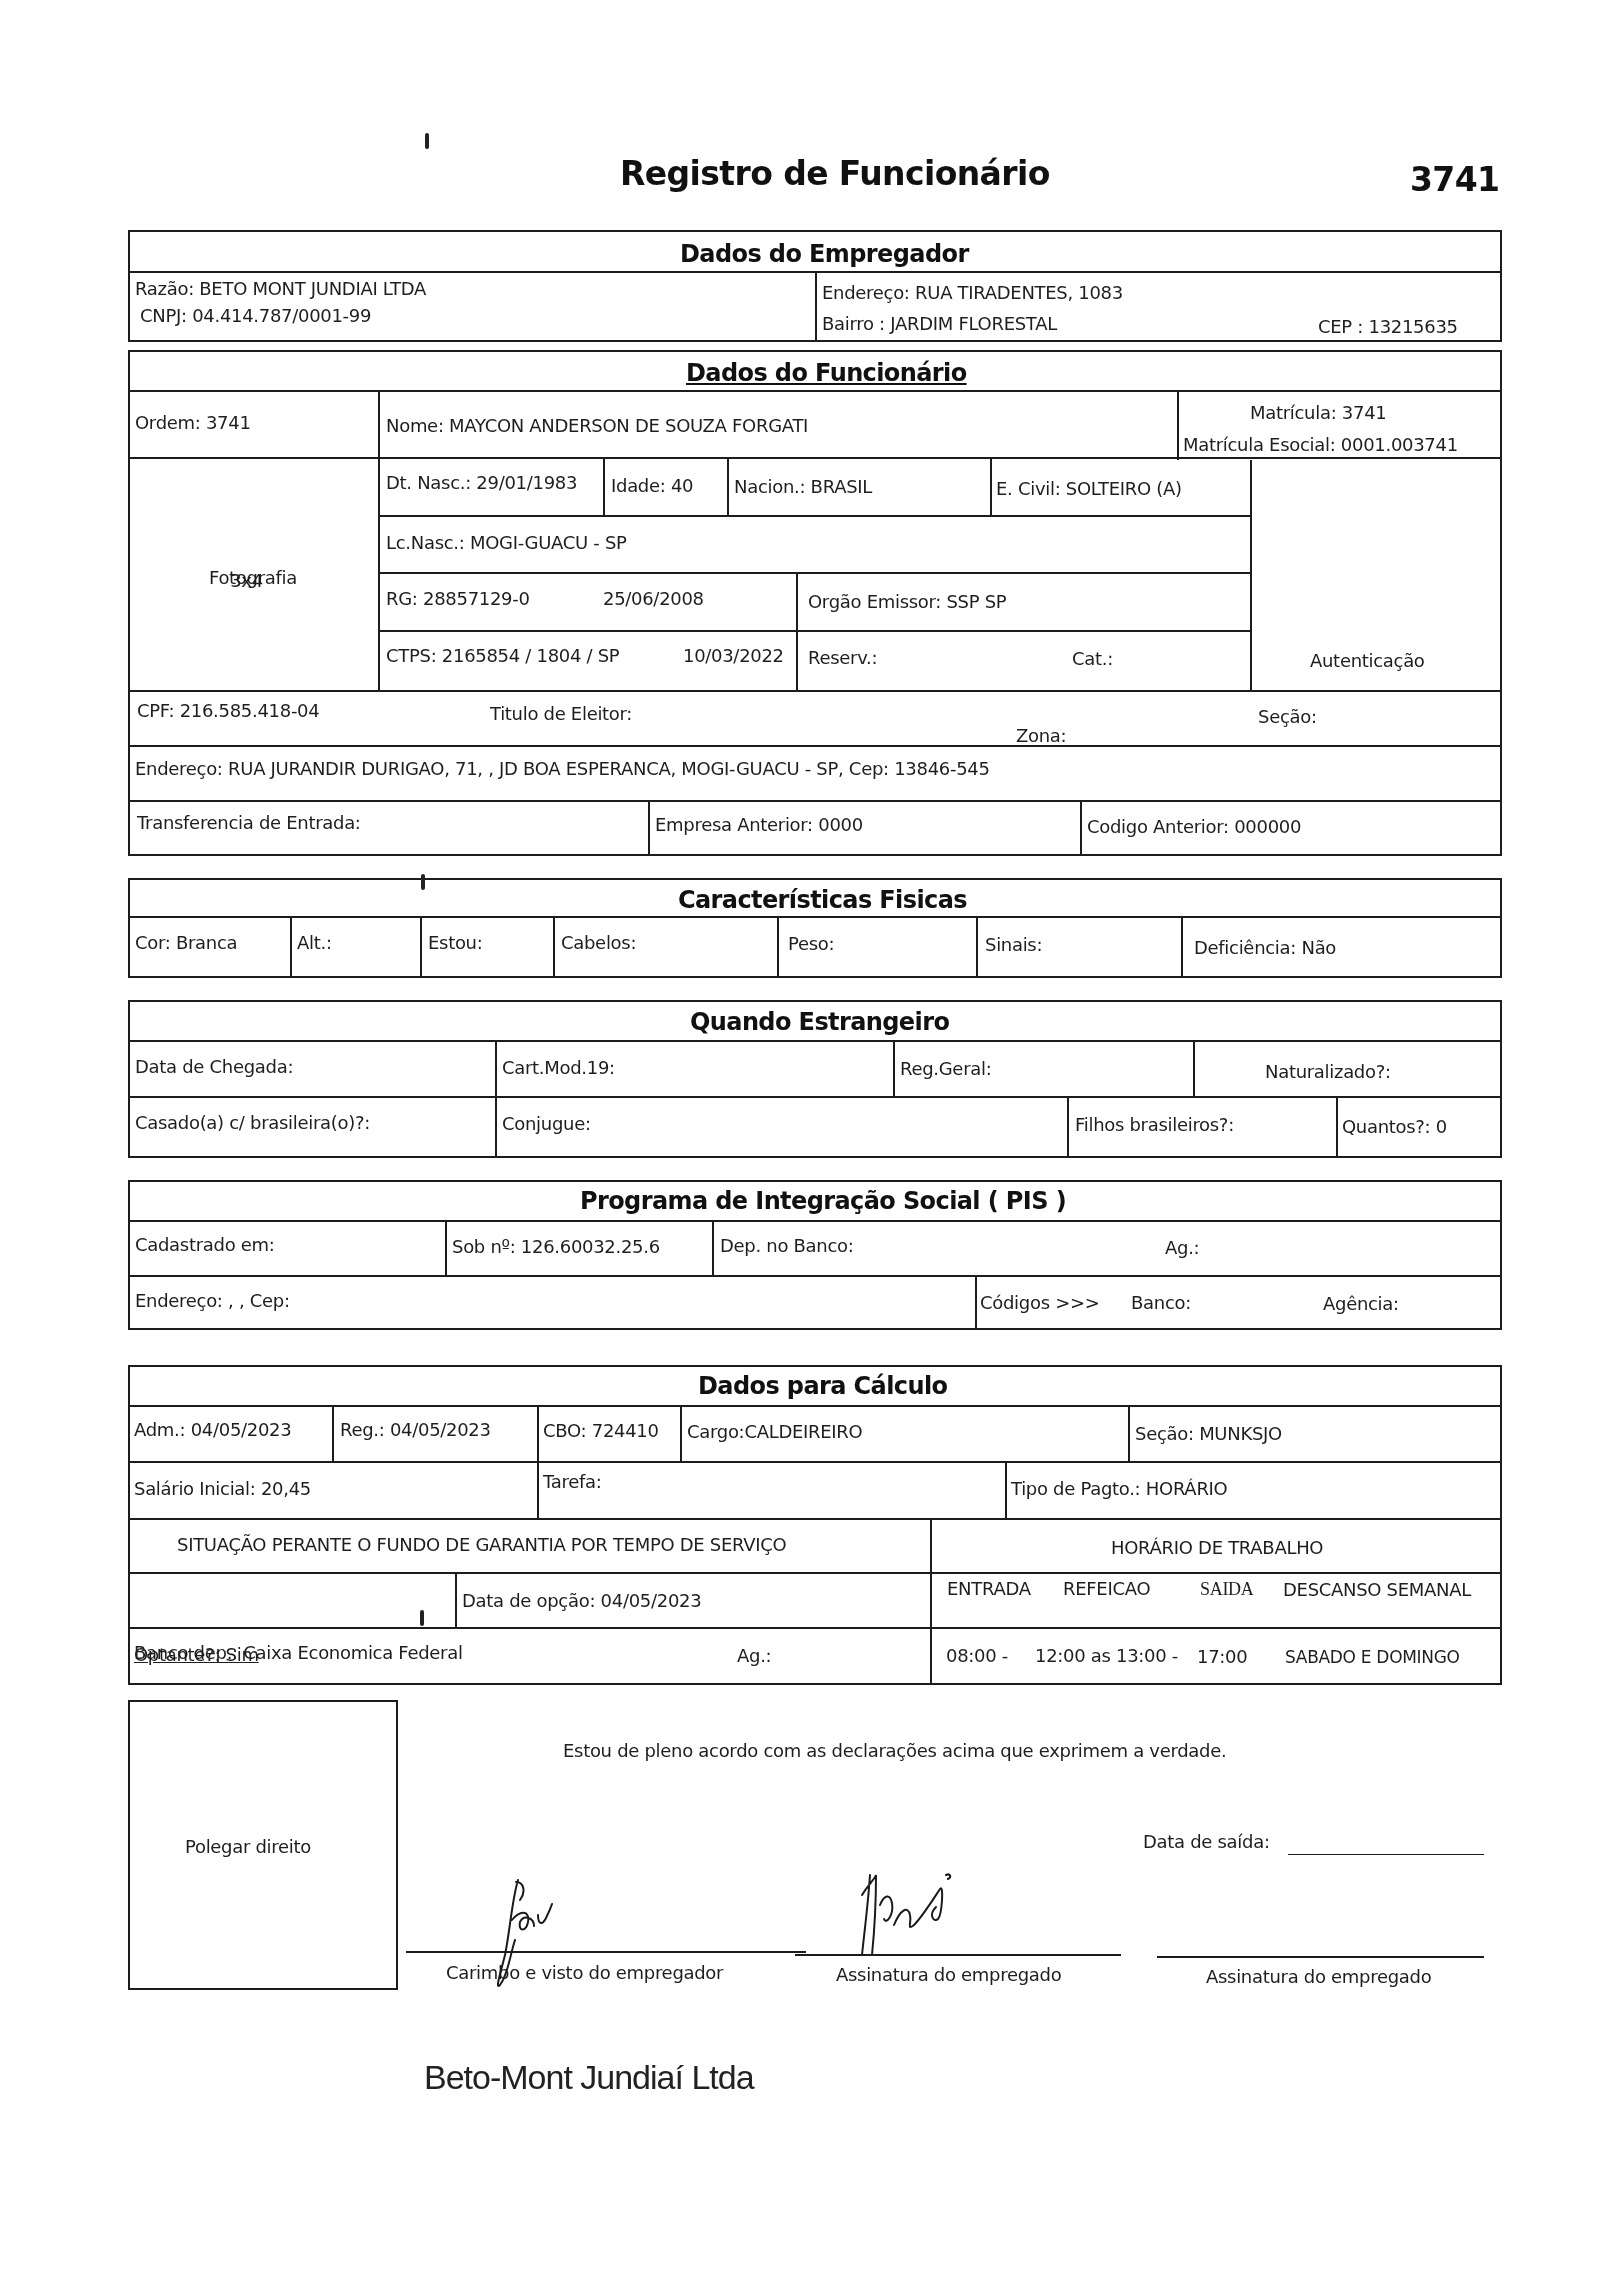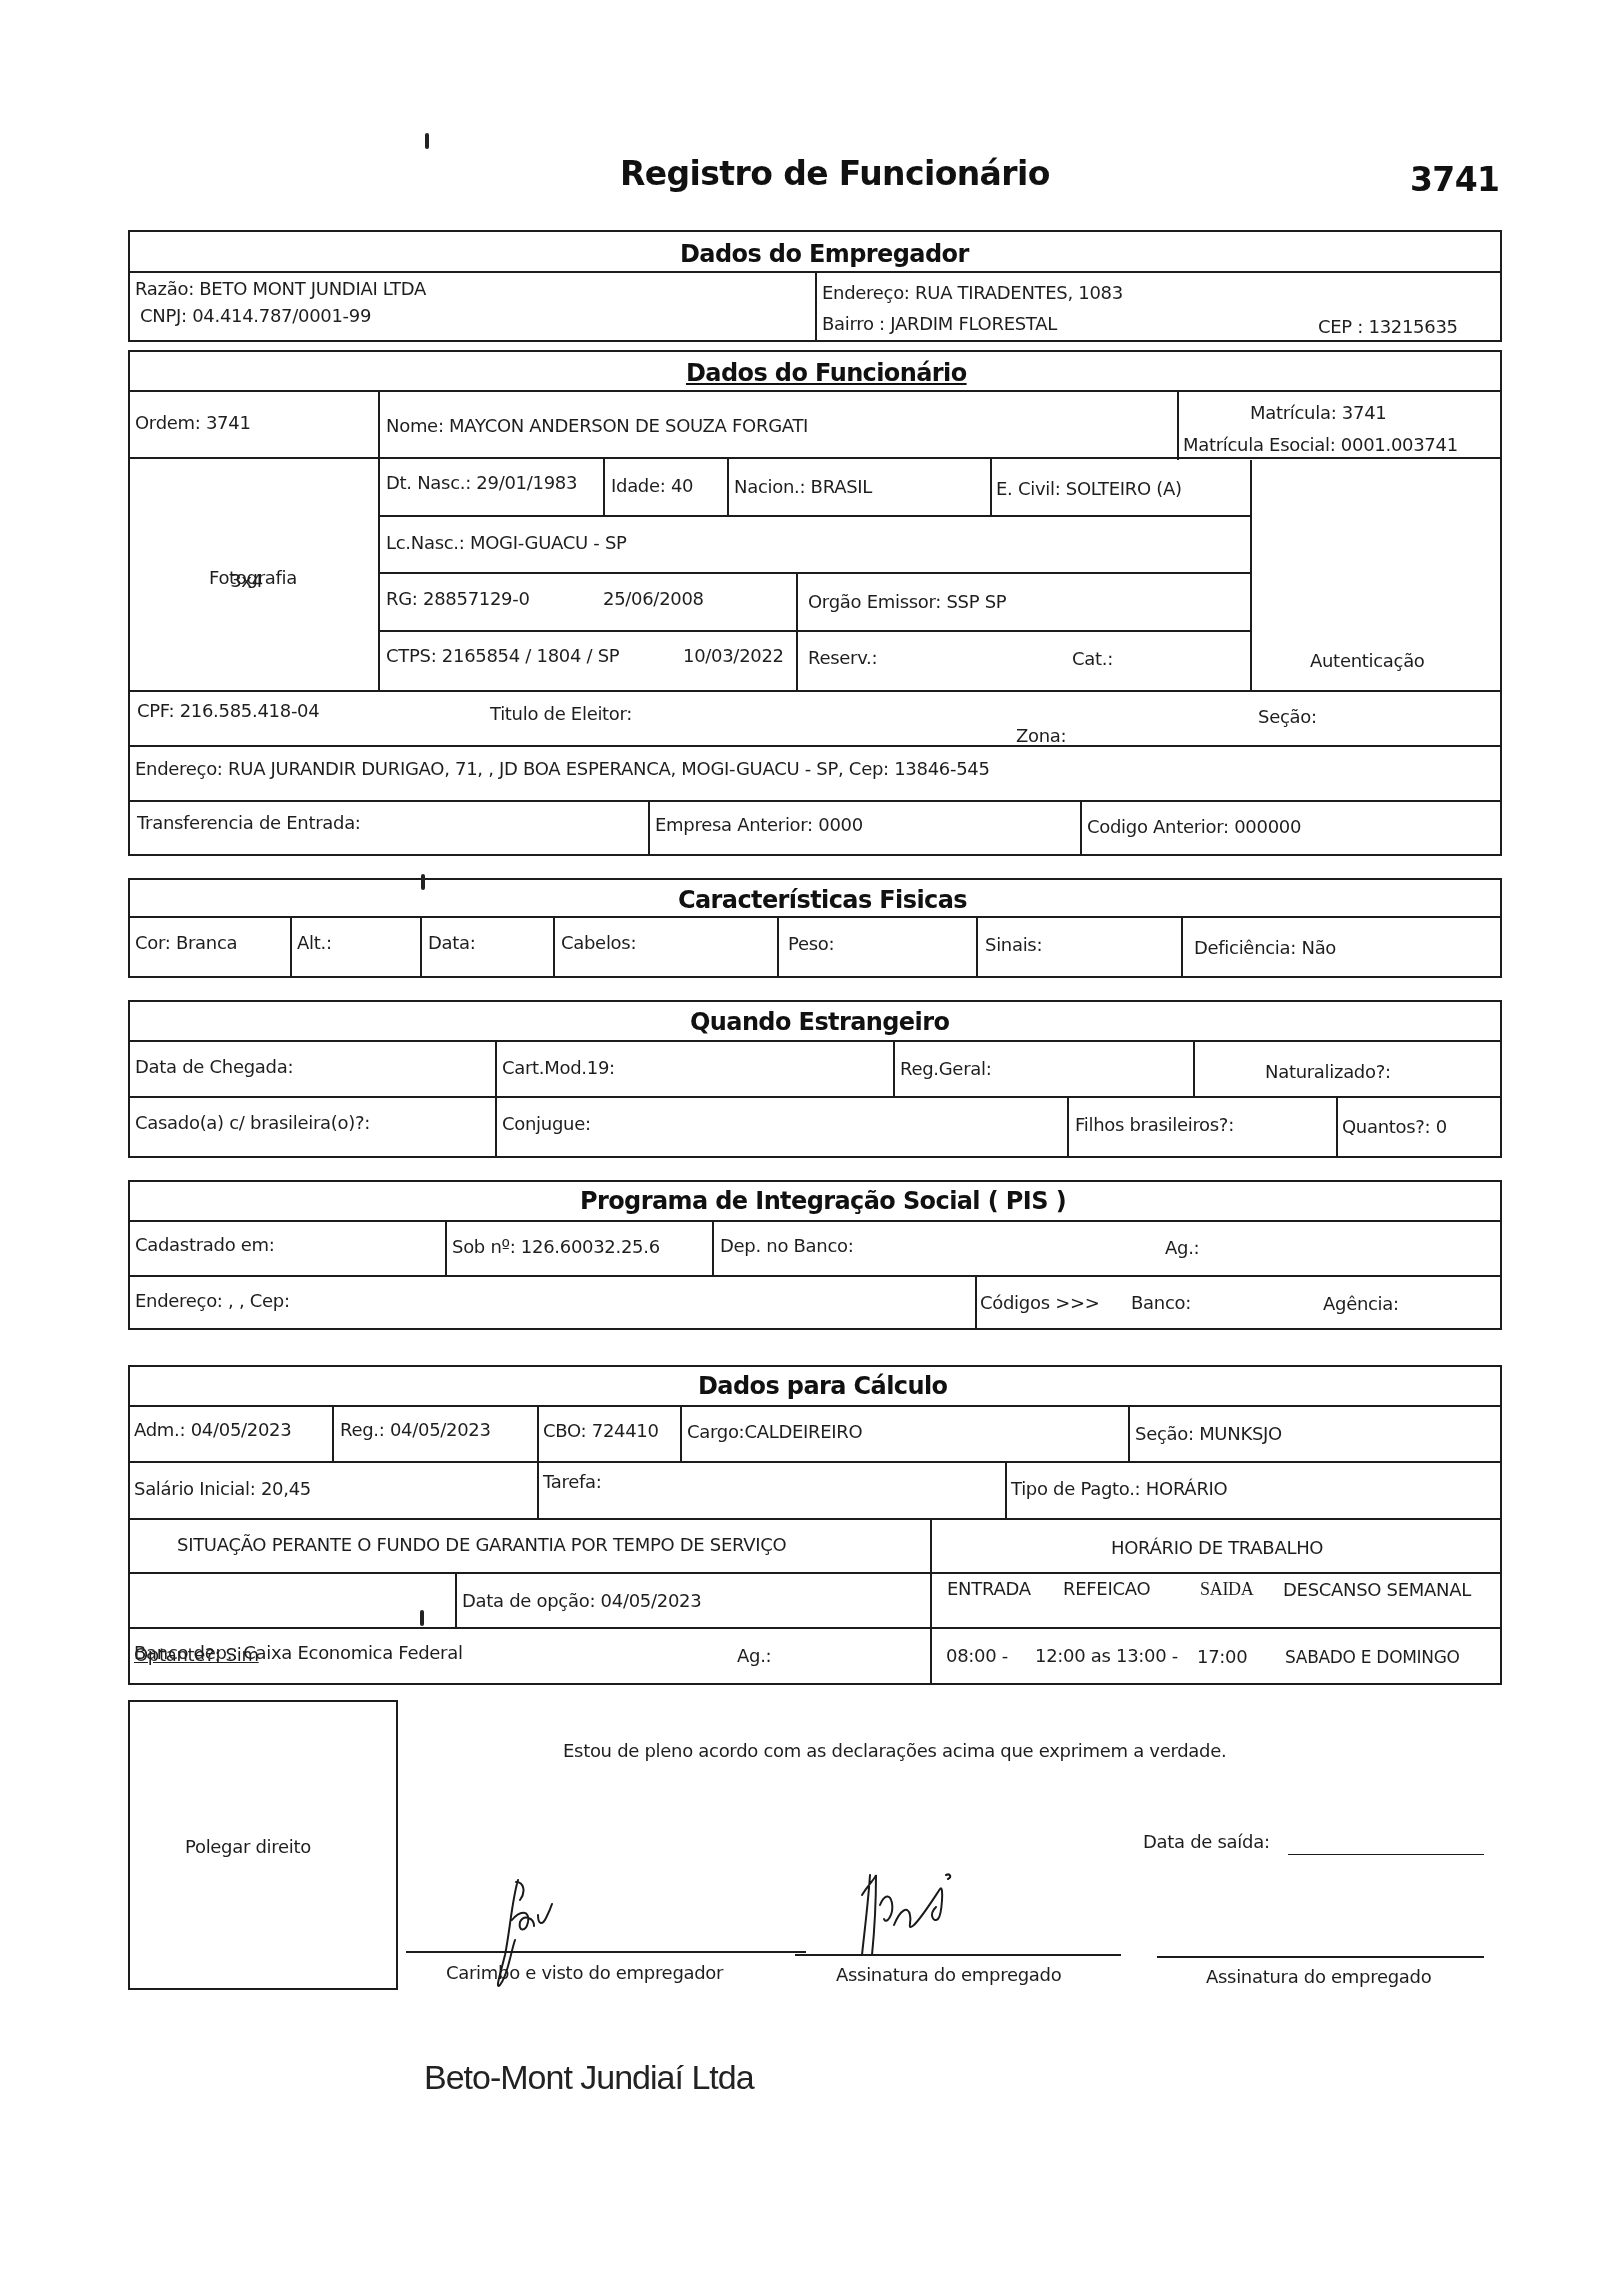--- a/index.html
+++ b/index.html
@@ -99,21 +99,21 @@
   <div class="abs" style="left:421px;top:874px;width:4px;height:16px;background:#222;border-radius:2px;"></div>
   <div class="sec-title" style="left:678px;top:886px;">Características Fisicas</div>
   <div class="vl" style="left:290px;top:916px;height:62px;"></div>
   <div class="vl" style="left:420px;top:916px;height:62px;"></div>
   <div class="vl" style="left:553px;top:916px;height:62px;"></div>
   <div class="vl" style="left:777px;top:916px;height:62px;"></div>
   <div class="vl" style="left:976px;top:916px;height:62px;"></div>
   <div class="vl" style="left:1181px;top:916px;height:62px;"></div>
   <div class="t sm" style="left:135px;top:932px;">Cor: Branca</div>
   <div class="t sm" style="left:297px;top:932px;">Alt.:</div>
-  <div class="t sm" style="left:428px;top:932px;">Data:</div>
+  <div class="t sm" style="left:428px;top:932px;">Estou:</div>
   <div class="t sm" style="left:561px;top:932px;">Cabelos:</div>
   <div class="t sm" style="left:788px;top:933px;">Peso:</div>
   <div class="t sm" style="left:985px;top:934px;">Sinais:</div>
   <div class="t sm" style="left:1194px;top:937px;">Deficiência: Não</div>
 </section>
 
 <section>
   <div class="box" style="left:128px;top:1000px;width:1374px;height:158px;"></div>
   <div class="hl" style="left:128px;top:1040px;width:1374px;"></div>
   <div class="hl" style="left:128px;top:1096px;width:1374px;"></div>

